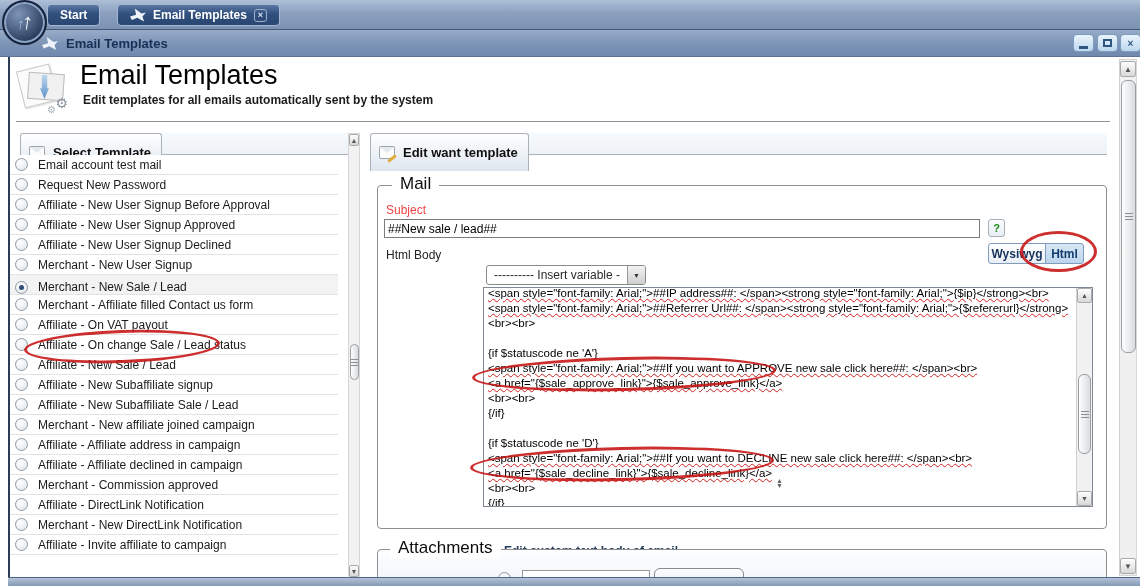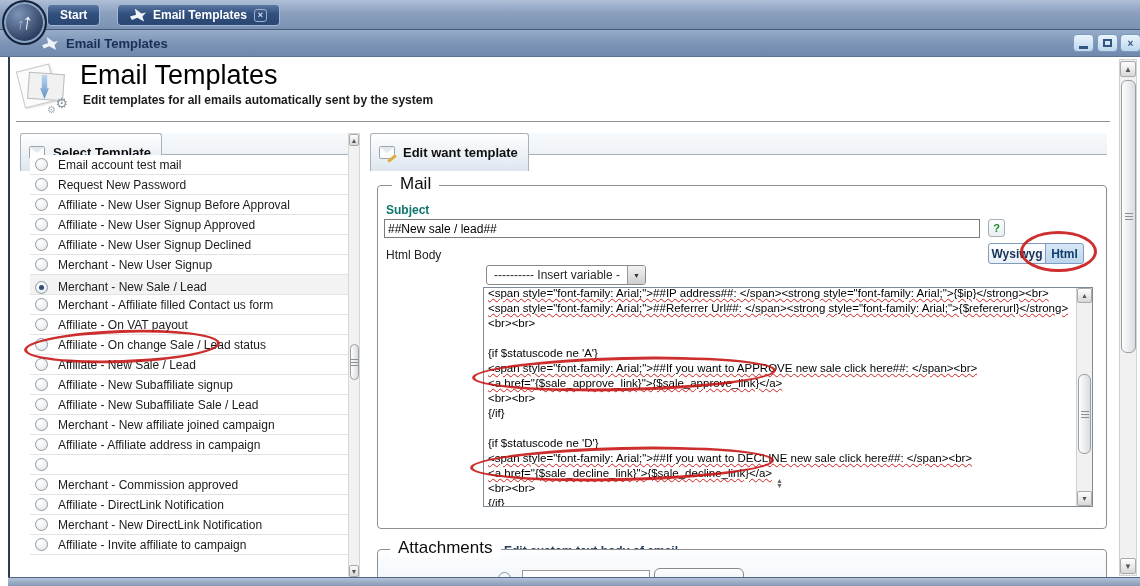--- a/index.html
+++ b/index.html
@@ -76,21 +76,21 @@
     padding:0 10px 0 8px;background:linear-gradient(#ffffff,#dde6ef);
     border:1px solid #a9b2bb;border-bottom:none;border-radius:3px 3px 0 0;
     font-size:13px;font-weight:bold;color:#101010;}
   .mini-env{position:relative;width:16px;height:13px;background:#fdfdfd;border:1px solid #9aa4ad;border-radius:2px;}
   .mini-env::before{content:"";position:absolute;left:0;top:0;border-left:7px solid transparent;
     border-right:7px solid transparent;border-top:6px solid #e4e9ee;}
   .mini-env::after{content:"";position:absolute;right:-3px;bottom:-2px;width:10px;height:3px;
     background:#dfae3f;transform:rotate(-38deg);border-radius:1px;}
 
   
-  .template-list{position:absolute;left:20px;top:98px;width:328px;}
+  .template-list{position:absolute;left:0;top:98px;width:328px;}
   .tpl-row{display:flex;align-items:center;gap:10px;height:20px;padding-left:5px;
     border-bottom:1px solid #e3e3e3;font-size:12px;color:#1b1b1b;background:#fff;}
   .tpl-row.selected{background:#f3f3f3;align-items:flex-end;}
   .radio{width:13px;height:13px;border-radius:50%;border:1px solid #8f9aa4;
     background:radial-gradient(circle at 35% 30%,#ffffff,#dfe4e8);flex:0 0 auto;position:relative;}
   .radio.checked::after{content:"";position:absolute;left:3px;top:3px;width:5px;height:5px;
     border-radius:50%;background:#2e4d79;}
 
   
   .sb{position:absolute;background:#f2f2f2;border:1px solid #d6d6d6;}
@@ -111,21 +111,21 @@
     border-left:1px solid #cfcfcf;}
   .sb-main .up{top:1px;height:16px;font-size:8px;}
   .sb-main .down{bottom:1px;height:16px;font-size:8px;}
   .sb-main .sb-thumb{top:20px;height:273px;width:15px;}
 
   
   .fs{position:absolute;border:1px solid #8f8f8f;border-radius:4px;padding-left:31px;}
   .fs-legend{position:absolute;background:#fff;padding:0 8px;font-size:17px;color:#0c0c0c;}
   .fs-mail{left:367px;top:128px;width:730px;height:344px;}
   .fs-mail .fs-legend{left:14px;top:-12px;}
-  .lbl{position:absolute;font-size:12px;font-weight:bold;color:#0f766e;}
+  .lbl{position:absolute;font-size:12px;font-weight:normal;color:#ef4444;}
   .lbl-subject{left:8px;top:17px;}
   .subject-input{position:absolute;left:6px;top:33px;width:596px;height:19px;border:1px solid #7b7b7b;
     background:#fff;font-size:12px;font-family:"Liberation Sans",sans-serif;padding:0 3px;color:#000;}
   .help-btn{position:absolute;left:610px;top:33px;width:17px;height:18px;border:1px solid #a6aeb6;
     border-radius:3px;background:linear-gradient(#fbfdfe,#e8eef3);color:#1d8a1d;font-weight:bold;
     font-size:11px;display:flex;align-items:center;justify-content:center;}
   .lbl-htmlbody{left:8px;top:62px;font-weight:normal;color:#222;}
   .mode-btn{position:absolute;top:57px;height:21px;border:1px solid #7d9cbe;font-size:12px;
     font-weight:bold;display:flex;align-items:center;justify-content:center;}
   .mode-wysiwyg{left:610px;width:58px;background:linear-gradient(#ffffff,#e9eff5);color:#16325a;
@@ -290,20 +290,21 @@
         <div class="tpl-row">
           <span class="radio"></span>
           <span class="tpl-label">Merchant - New affiliate joined campaign</span>
         </div>
         <div class="tpl-row">
           <span class="radio"></span>
           <span class="tpl-label">Affiliate - Affiliate address in campaign</span>
         </div>
         <div class="tpl-row">
           <span class="radio"></span>
+          <span class="tpl-label">Affiliate - Affiliate declined in campaign</span>
         </div>
         <div class="tpl-row">
           <span class="radio"></span>
           <span class="tpl-label">Merchant - Commission approved</span>
         </div>
         <div class="tpl-row">
           <span class="radio"></span>
           <span class="tpl-label">Affiliate - DirectLink Notification</span>
         </div>
         <div class="tpl-row">

